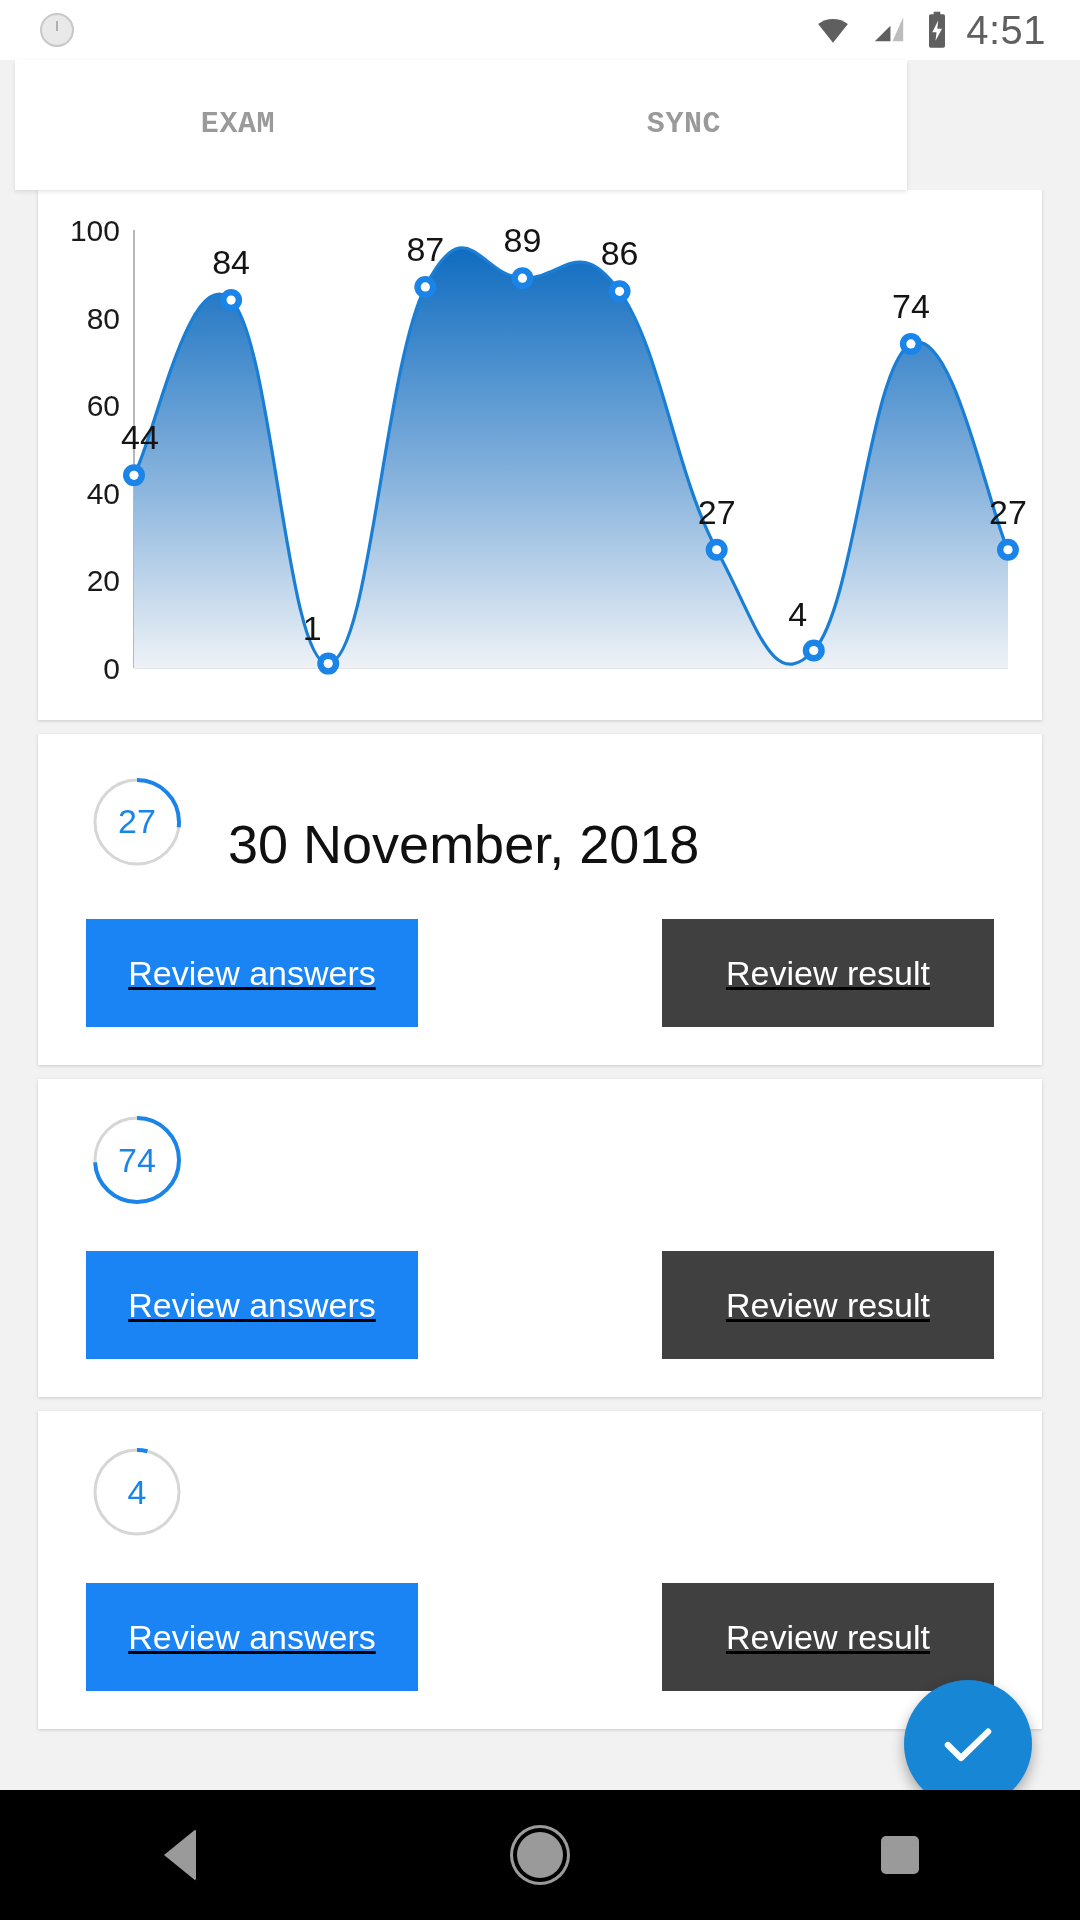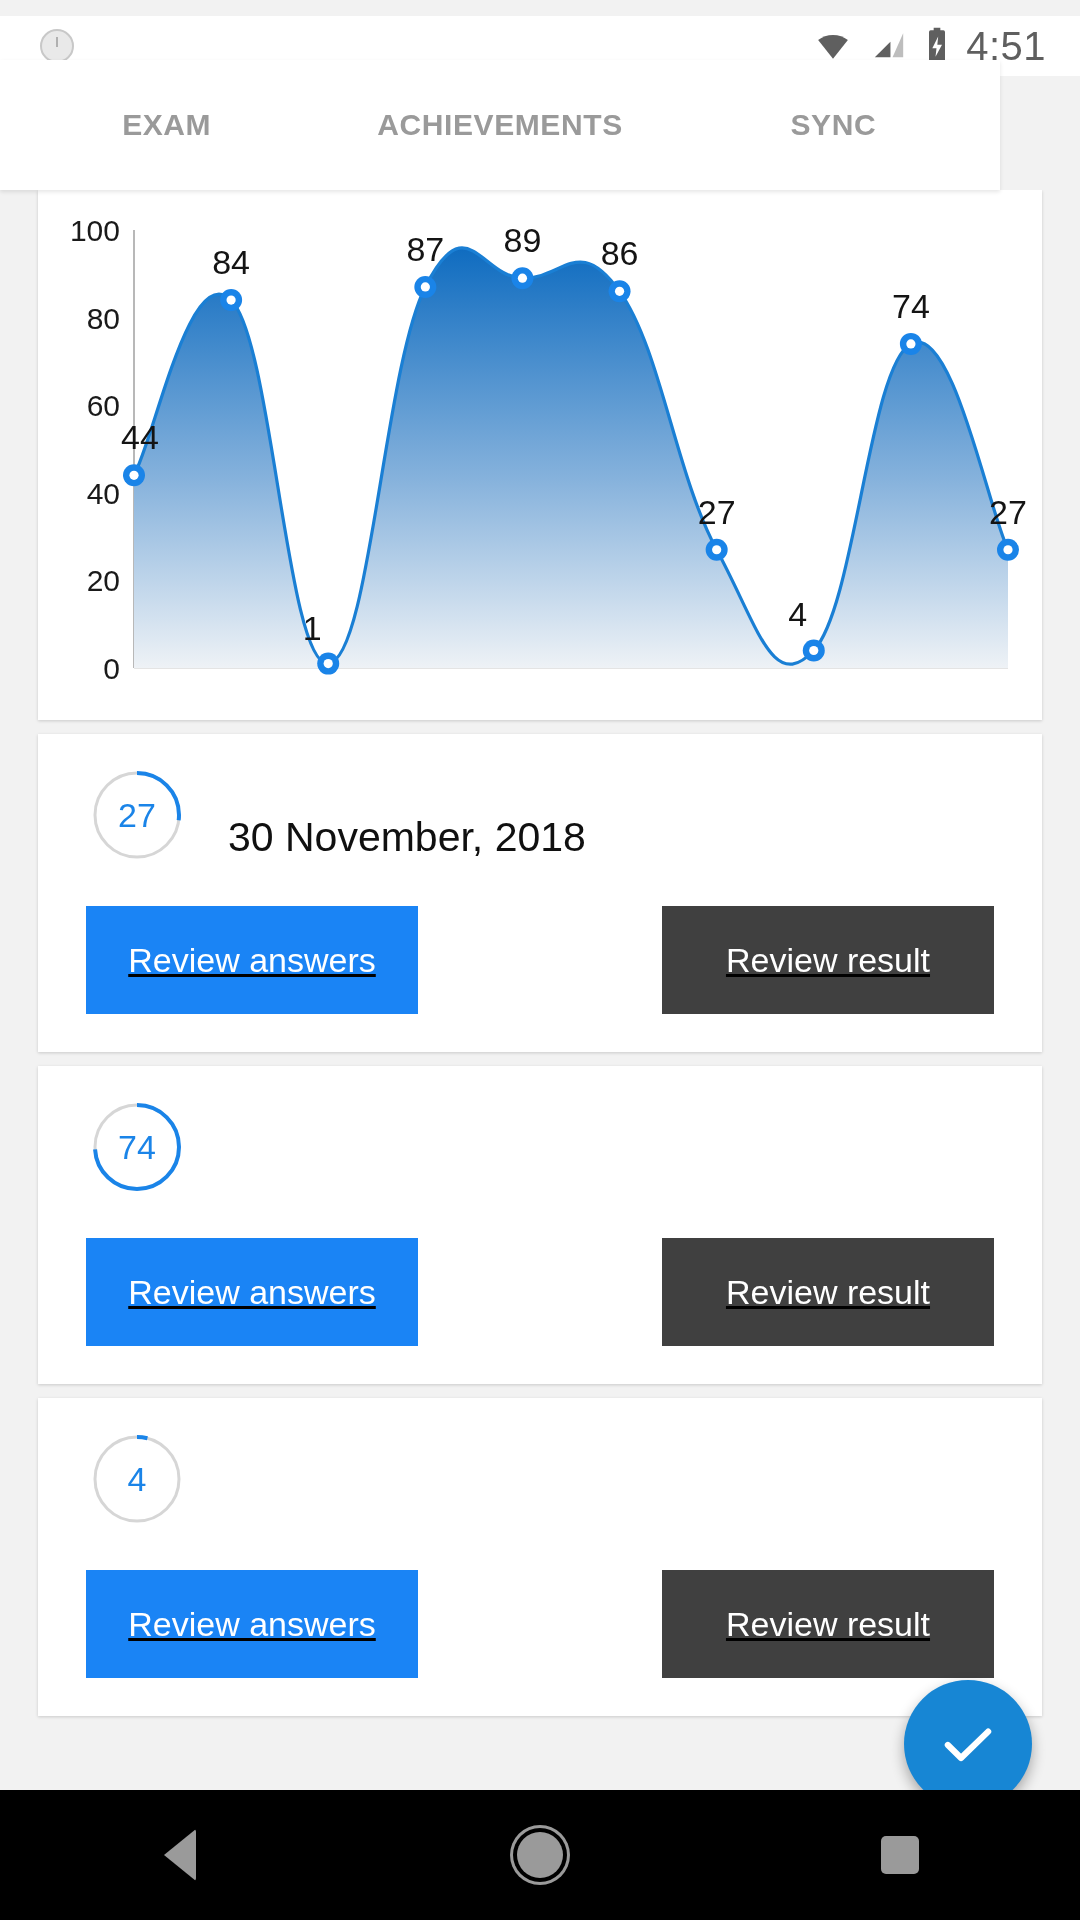--- a/index.html
+++ b/index.html
@@ -6,45 +6,46 @@
   html,body { width:1080px; height:1920px; }
   body {
     font-family:"Liberation Sans", sans-serif;
     background:#f2f2f2;
     overflow:hidden;
     position:relative;
   }
 
   
   .statusbar{
-    position:absolute; top:16px; left:0; width:1080px; height:60px;
+    position:absolute; top:0; left:0; width:1080px; height:60px;
     background:#ffffff; display:flex; align-items:center;
   }
   .statusbar .left{ padding-left:40px; display:flex; align-items:center; }
   .statusbar .right{
     margin-left:auto; padding-right:34px;
     display:flex; align-items:center; gap:16px;
   }
   .clock-ic{ width:34px; height:34px; border-radius:50%;
     background:#e9e9e9; border:2px solid #c8c8c8; position:relative; }
   .clock-ic::after{
     content:""; position:absolute; left:50%; top:6px;
     width:2px; height:10px; background:#b0b0b0; transform:translateX(-50%);
   }
   .st-time{
     font-size:40px; color:#5f5f5f; letter-spacing:0.5px;
     font-family:"Liberation Sans", sans-serif;
   }
 
   
   .tabbar{
-    position:absolute; top:60px; left:0; width:1000px; height:130px;
+    position:absolute; top:60px; left:15px; width:892px; height:130px;
     background:#ffffff; display:flex;
     box-shadow:0 2px 4px rgba(0,0,0,.10);
     z-index:3;
+    font-family:Liberation Mono, monospace;
   }
   .tab{
     flex:1 1 0; display:flex; align-items:center; justify-content:center;
     position:relative; text-align:center; padding:0 6px;
   }
   .tab span{
     font-size:30px; font-weight:bold; letter-spacing:.6px;
     color:#9a9a9a; line-height:1.18;
     display:block; max-width:100%;
   }
@@ -72,21 +73,21 @@
   
   .result-card{ padding:34px 0 38px 0; }
   .rc-head{ display:flex; align-items:center; padding:0 52px; }
   .ring{ position:relative; width:94px; height:94px; flex:0 0 94px; }
   .ring svg{ display:block; width:94px; height:94px; }
   .ring .val{
     position:absolute; inset:0; display:flex;
     align-items:center; justify-content:center;
     font-size:34px; color:#1a84e8;
   }
-  .rc-date{ margin-left:44px; font-size:41px; color:#101010;margin-top:45px; }
+  .rc-date{ margin-left:44px; font-size:54px; color:#101010;margin-top:45px; }
   .rc-btns{
     display:flex; justify-content:space-between;
     padding:0 48px; margin-top:44px;text-decoration:underline;
   }
   .btn{
     border:none; color:#ffffff; font-size:34px;
     font-family:"Liberation Sans", sans-serif;
     width:332px; height:108px; cursor:pointer;
     display:flex; align-items:center; justify-content:center;
   }
@@ -143,23 +144,20 @@
       <path d="M5 1 h4 v1.6 h1.8 a1 1 0 0 1 1 1 V21.6 a1 1 0 0 1 -1 1 H3.2 a1 1 0 0 1 -1 -1 V3.6 a1 1 0 0 1 1 -1 H5 Z" fill="#5f5f5f"></path>
       <path d="M7.7 6.3 L4.2 13.4 h2.5 l-0.6 5 L10 11.2 H7.2 Z" fill="#ffffff"></path>
     </svg>
     <div class="st-time">4:51</div>
   </div>
 </div>
 
 <div class="tabbar">
   <div class="tab">
     <span>EXAM</span>
-  </div>
-  <div class="tab">
-    <span>ACHIEVEMENTS</span>
   </div>
   <div class="tab">
     <span>SYNC</span>
   </div>
 </div>
 
 <div class="content">
 
   <div class="card chart-card">
     <svg class="chart-svg" viewBox="0 0 1004 530" preserveAspectRatio="none">

